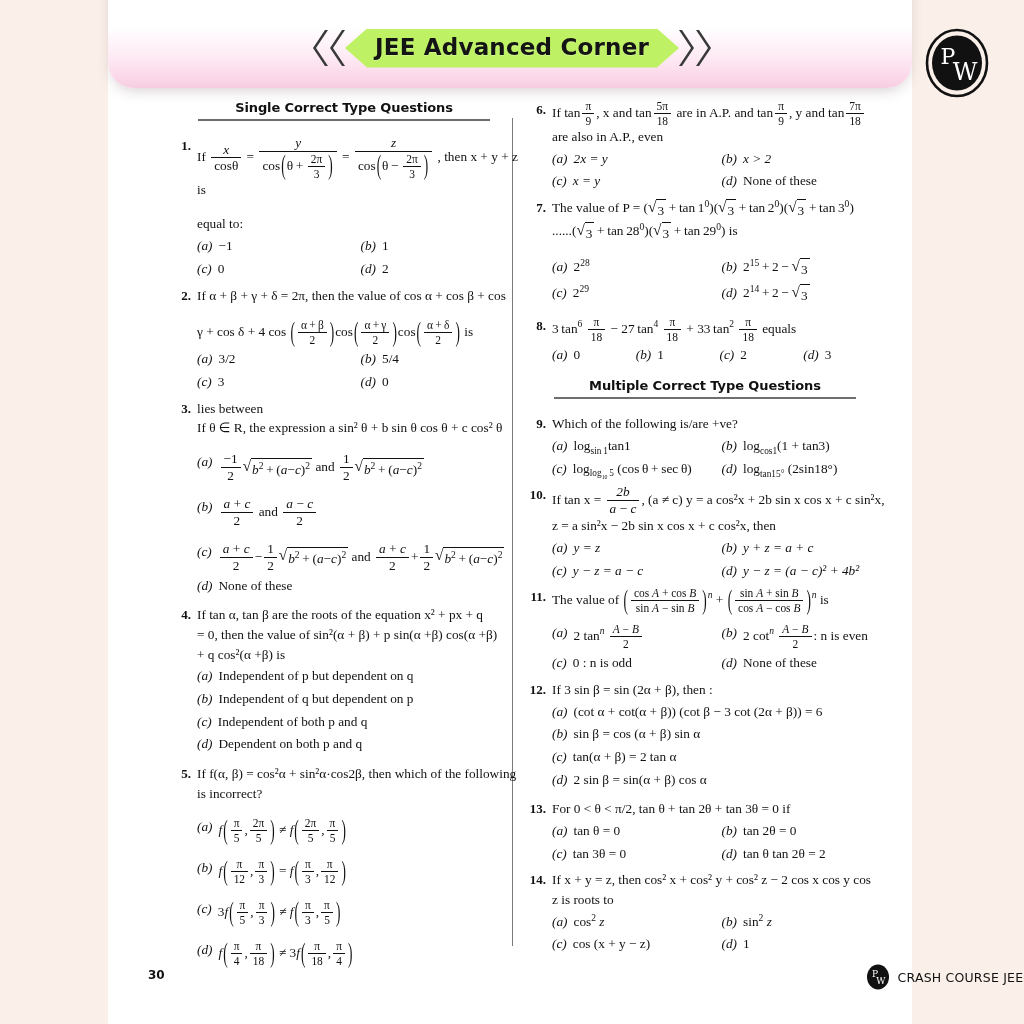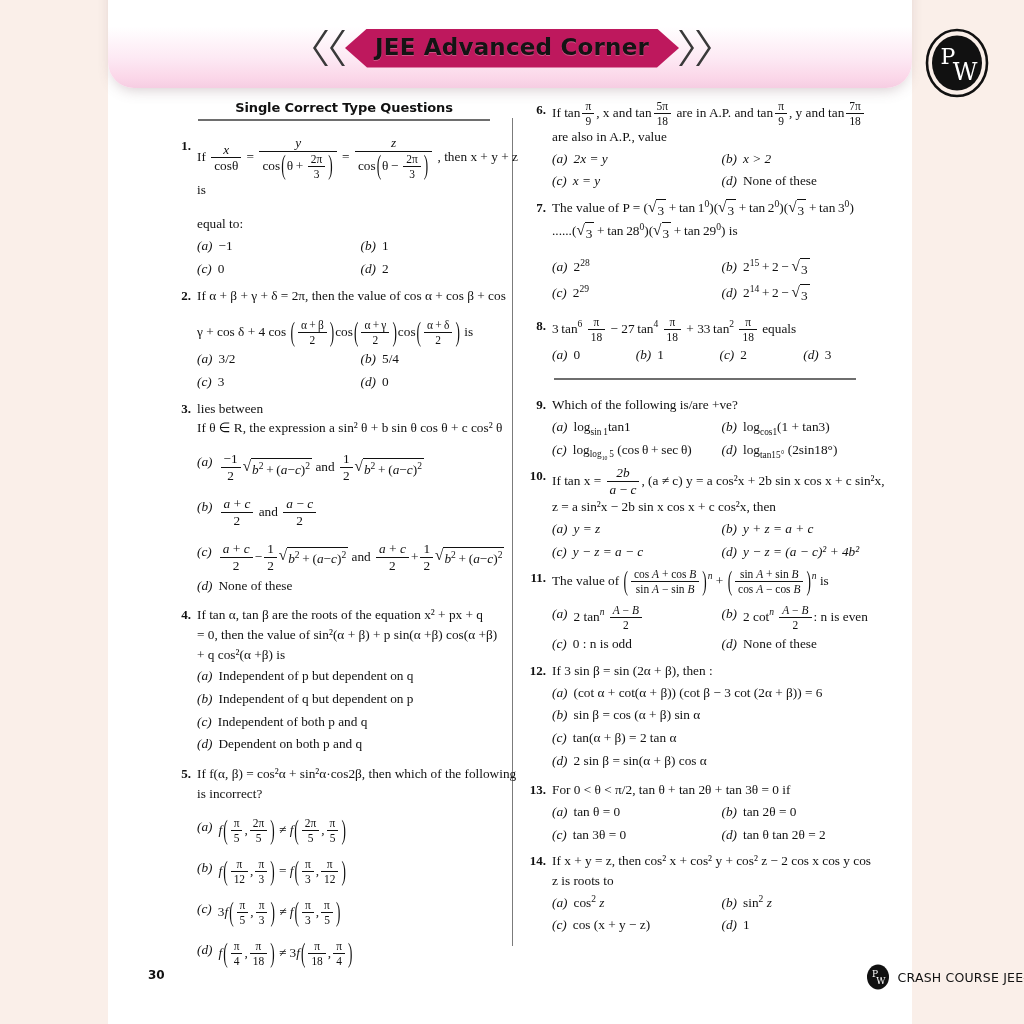--- a/index.html
+++ b/index.html
@@ -26,21 +26,21 @@
 
   
   .banner{
     position:absolute;left:0;right:0;top:22px;height:52px;
     display:flex;align-items:center;justify-content:center;gap:0px;
   }
   .chev-l,.chev-r{display:flex;align-items:center;}
   .chev{width:17px;height:40px;}
   .banner-plate{
     position:relative;
-    background:#be185d;
+    background:#bef264;
     color:#141414;
     font-family:"DejaVu Sans", sans-serif;
     font-weight:bold;font-size:23px;letter-spacing:.2px;
     padding:5px 30px 8px 30px;
     clip-path:polygon(22px 0,calc(100% - 22px) 0,100% 50%,calc(100% - 22px) 100%,22px 100%,0 50%);
     text-shadow:0 1px 0 rgba(255,255,255,.25);
     white-space:nowrap;
   }
 
   
@@ -433,21 +433,21 @@
                 <span class="den">18</span>
               </span>
             <span>are in A.P. and  tan</span><span class="frac fs">
                 <span class="num">π</span>
                 <span class="den">9</span>
               </span><span>, y  and  tan</span><span class="frac fs">
                 <span class="num">7π</span>
                 <span class="den">18</span>
               </span>
           </div>
-          <div>are also in A.P., value</div>
+          <div>are also in A.P., even</div>
           <div class="opts two-col">
             <div class="opt">
                 <span class="opt-lab">(a)</span>
                 <span class="opt-txt it">2x = y</span>
               </div>
             <div class="opt">
                 <span class="opt-lab">(b)</span>
                 <span class="opt-txt it">x &gt; 2</span>
               </div>
             <div class="opt">
@@ -546,20 +546,21 @@
               </div>
             <div class="opt">
                 <span class="opt-lab">(d)</span>
                 <span class="opt-txt">3</span>
               </div>
           </div>
         </div>
       </div>
 
       <div class="sec-title" style="margin-top:14px;">
+        <span>Multiple Correct Type Questions</span>
         <span class="ul"></span>
       </div>
 
       <div class="q">
         <div class="q-num">9.</div>
         <div class="q-body">
           <div>Which of the following is/are +ve?</div>
           <div class="opts two-col">
             <div class="opt">
                 <span class="opt-lab">(a)</span>

